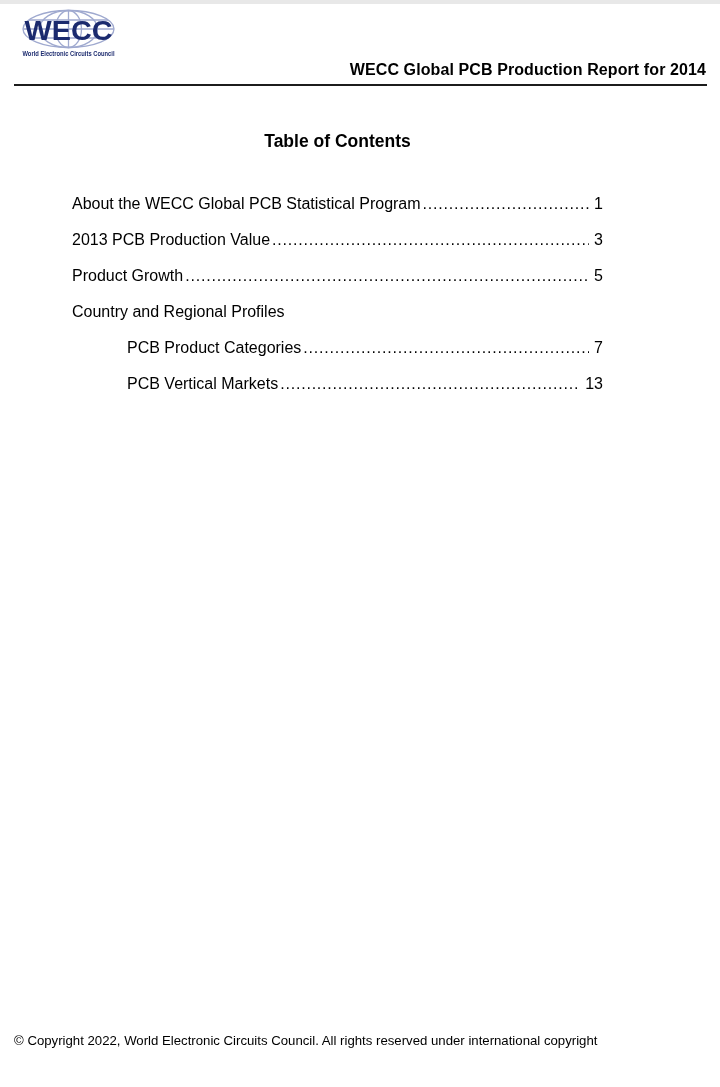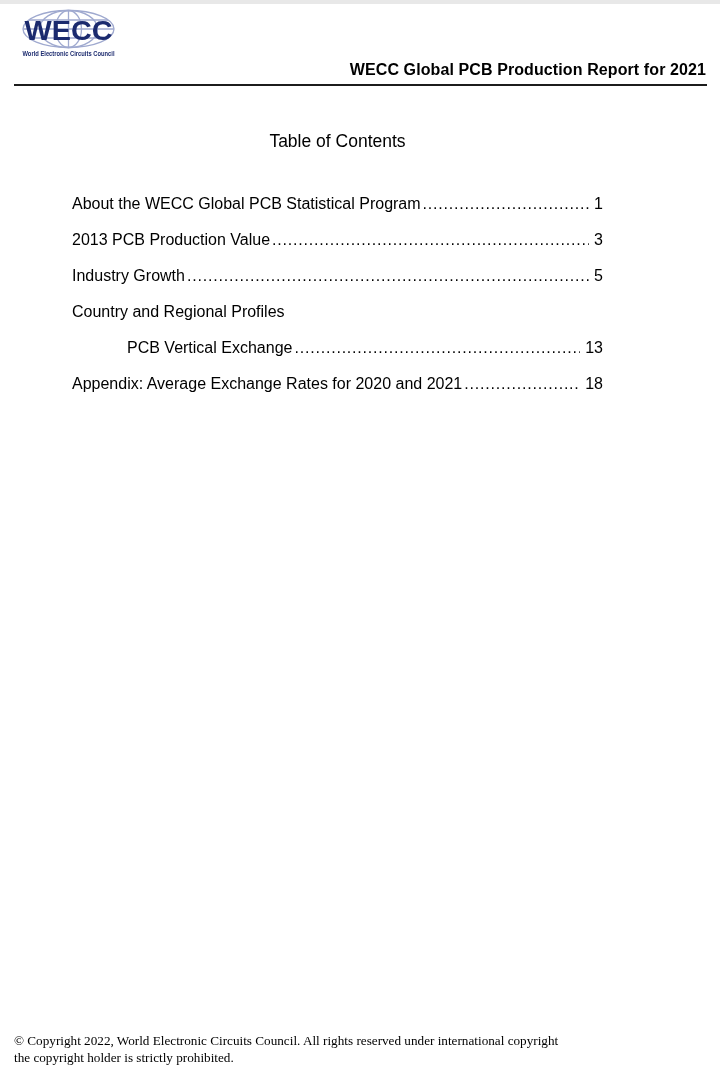--- a/index.html
+++ b/index.html
@@ -41,21 +41,21 @@
   }
 
   
   .toc-title {
     position: absolute;
     left: 72px;
     top: 127px;
     width: 531px;
     text-align: center;
     font-size: 17.5px;
-    font-weight: normal;
+    font-weight: bold;
   }
   .toc {
     position: absolute;
     left: 72px;
     top: 191px;
     width: 531px;
     font-size: 16px;
   }
   .toc-row {
     display: flex;
@@ -80,21 +80,20 @@
   .toc-page { white-space: nowrap; }
 
   
   .footer {
     position: absolute;
     left: 14px;
     top: 1028px;
     width: 698px;
     font-size: 13.2px;
     line-height: 17px;
-    font-family: Liberation Serif, serif;
   }
   .footer-line { display: block; }
 </style>
 </head>
 <body>
 
 <div class="page">
 
   <div>
     <svg class="logo" viewBox="0 0 95 49" width="95" height="49">
@@ -104,65 +103,64 @@
         <ellipse cx="47.5" cy="20" rx="13" ry="18.5"></ellipse>
         <line x1="47.5" y1="1.5" x2="47.5" y2="38.5"></line>
         <line x1="2" y1="20" x2="93" y2="20"></line>
         <line x1="8" y1="11" x2="87" y2="11"></line>
         <line x1="8" y1="29" x2="87" y2="29"></line>
       </g>
       <text x="47.5" y="30.5" text-anchor="middle" font-family="Liberation Sans, sans-serif" font-size="27" font-weight="bold" textLength="88" lengthAdjust="spacingAndGlyphs" fill="#1b2a6e">WECC</text>
       <text x="47.5" y="46.5" text-anchor="middle" font-family="Liberation Sans, sans-serif" font-size="6.4" font-weight="bold" textLength="92" lengthAdjust="spacingAndGlyphs" fill="#1b2a6e">World Electronic Circuits Council</text>
     </svg>
 
-    <div class="report-title">WECC Global PCB Production Report for 2021</div>
+    <div class="report-title">WECC Global PCB Production Report for 2014</div>
     <div class="header-rule"></div>
   </div>
 
   <div class="toc-title">Table of Contents</div>
 
   <div class="toc">
 
     <div class="toc-row">
       <span class="toc-label">About the WECC Global PCB Statistical Program</span>
       <span class="toc-dots"></span>
       <span class="toc-page">1</span>
     </div>
 
     <div class="toc-row">
       <span class="toc-label">2013 PCB Production Value</span>
       <span class="toc-dots"></span>
       <span class="toc-page">3</span>
     </div>
 
     <div class="toc-row">
-      <span class="toc-label">Industry Growth</span>
+      <span class="toc-label">Product Growth</span>
       <span class="toc-dots"></span>
       <span class="toc-page">5</span>
     </div>
 
     <div class="toc-row heading">
       <span class="toc-label">Country and Regional Profiles</span>
       <span class="toc-dots"></span>
 
     </div>
 
+    <div class="toc-row indent">
+      <span class="toc-label">PCB Product Categories</span>
+      <span class="toc-dots"></span>
+      <span class="toc-page">7</span>
+    </div>
 
     <div class="toc-row indent">
-      <span class="toc-label">PCB Vertical Exchange</span>
+      <span class="toc-label">PCB Vertical Markets</span>
       <span class="toc-dots"></span>
       <span class="toc-page">13</span>
     </div>
 
-    <div class="toc-row">
-      <span class="toc-label">Appendix: Average Exchange Rates for 2020 and 2021</span>
-      <span class="toc-dots"></span>
-      <span class="toc-page">18</span>
-    </div>
 
   </div>
 
   <div class="footer">
     <span class="footer-line">© Copyright 2022, World Electronic Circuits Council. All rights reserved under international copyright</span>
-    <span class="footer-line">the copyright holder is strictly prohibited.</span>
   </div>
 
 </div>
 
 </body></html>

